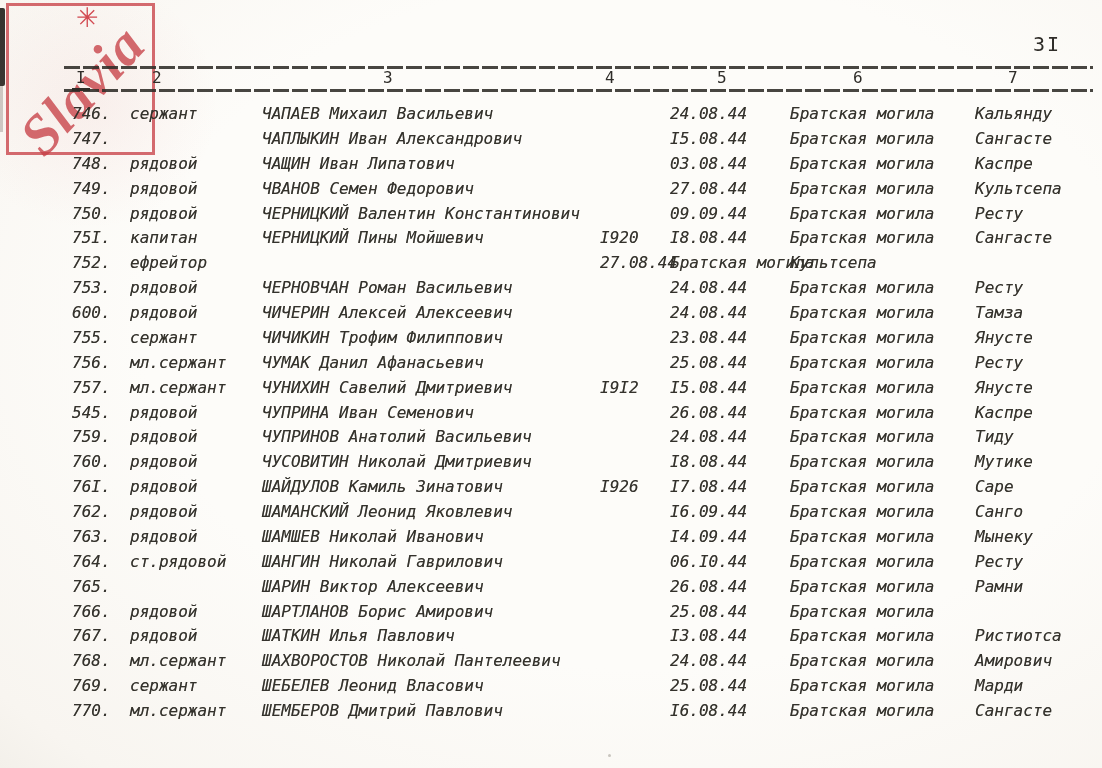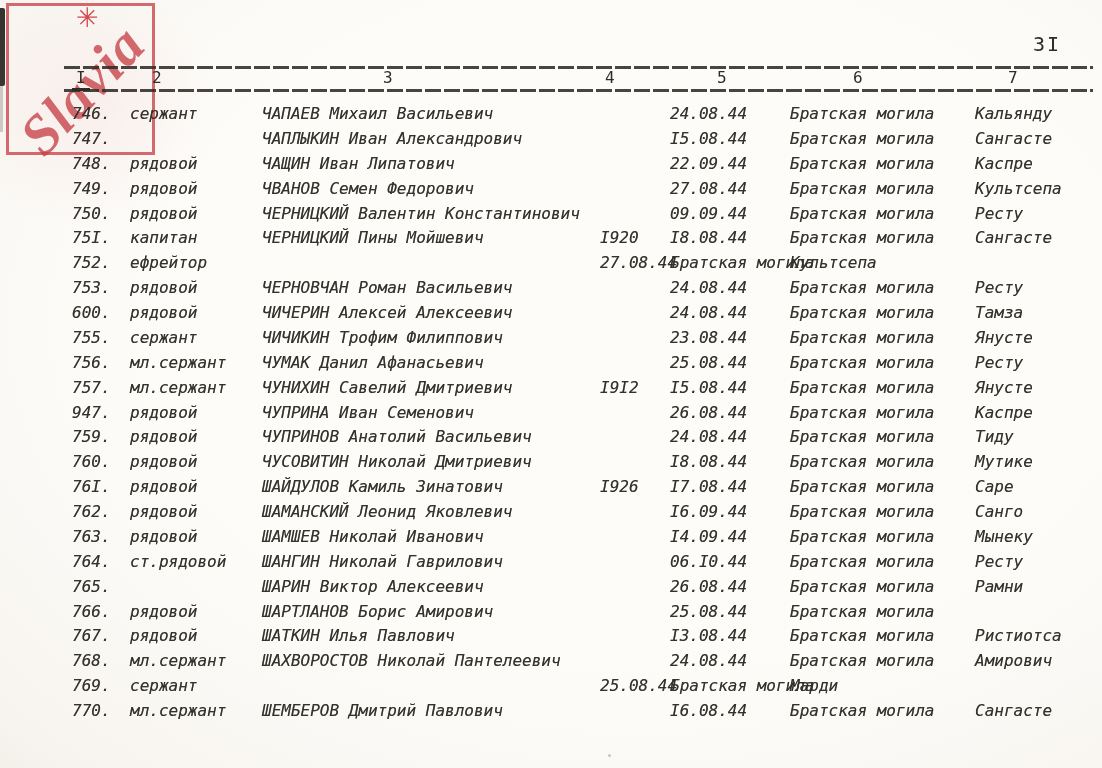--- a/index.html
+++ b/index.html
@@ -105,21 +105,21 @@
         <span class="cell cell-year"></span>
         <span class="cell cell-date">I5.08.44</span>
         <span class="cell cell-grave">Братская могила</span>
         <span class="cell cell-place">Сангасте</span>
       </div>
       <div class="row">
         <span class="cell cell-num">748.</span>
         <span class="cell cell-rank">рядовой</span>
         <span class="cell cell-name">ЧАЩИН Иван Липатович</span>
         <span class="cell cell-year"></span>
-        <span class="cell cell-date">22.09.44</span>
+        <span class="cell cell-date">03.08.44</span>
         <span class="cell cell-grave">Братская могила</span>
         <span class="cell cell-place">Каспре</span>
       </div>
       <div class="row">
         <span class="cell cell-num">749.</span>
         <span class="cell cell-rank">рядовой</span>
         <span class="cell cell-name">ЧВАНОВ Семен Федорович</span>
         <span class="cell cell-year"></span>
         <span class="cell cell-date">27.08.44</span>
         <span class="cell cell-grave">Братская могила</span>
@@ -190,21 +190,21 @@
       <div class="row">
         <span class="cell cell-num">757.</span>
         <span class="cell cell-rank">мл.сержант</span>
         <span class="cell cell-name">ЧУНИХИН Савелий Дмитриевич</span>
         <span class="cell cell-year">I9I2</span>
         <span class="cell cell-date">I5.08.44</span>
         <span class="cell cell-grave">Братская могила</span>
         <span class="cell cell-place">Янусте</span>
       </div>
       <div class="row">
-        <span class="cell cell-num">947.</span>
+        <span class="cell cell-num">545.</span>
         <span class="cell cell-rank">рядовой</span>
         <span class="cell cell-name">ЧУПРИНА Иван Семенович</span>
         <span class="cell cell-year"></span>
         <span class="cell cell-date">26.08.44</span>
         <span class="cell cell-grave">Братская могила</span>
         <span class="cell cell-place">Каспре</span>
       </div>
       <div class="row">
         <span class="cell cell-num">759.</span>
         <span class="cell cell-rank">рядовой</span>
@@ -291,20 +291,21 @@
         <span class="cell cell-rank">мл.сержант</span>
         <span class="cell cell-name">ШАХВОРОСТОВ Николай Пантелеевич</span>
         <span class="cell cell-year"></span>
         <span class="cell cell-date">24.08.44</span>
         <span class="cell cell-grave">Братская могила</span>
         <span class="cell cell-place">Амирович</span>
       </div>
       <div class="row">
         <span class="cell cell-num">769.</span>
         <span class="cell cell-rank">сержант</span>
+        <span class="cell cell-name">ШЕБЕЛЕВ Леонид Власович</span>
         <span class="cell cell-year"></span>
         <span class="cell cell-date">25.08.44</span>
         <span class="cell cell-grave">Братская могила</span>
         <span class="cell cell-place">Марди</span>
       </div>
       <div class="row">
         <span class="cell cell-num">770.</span>
         <span class="cell cell-rank">мл.сержант</span>
         <span class="cell cell-name">ШЕМБЕРОВ Дмитрий Павлович</span>
         <span class="cell cell-year"></span>

